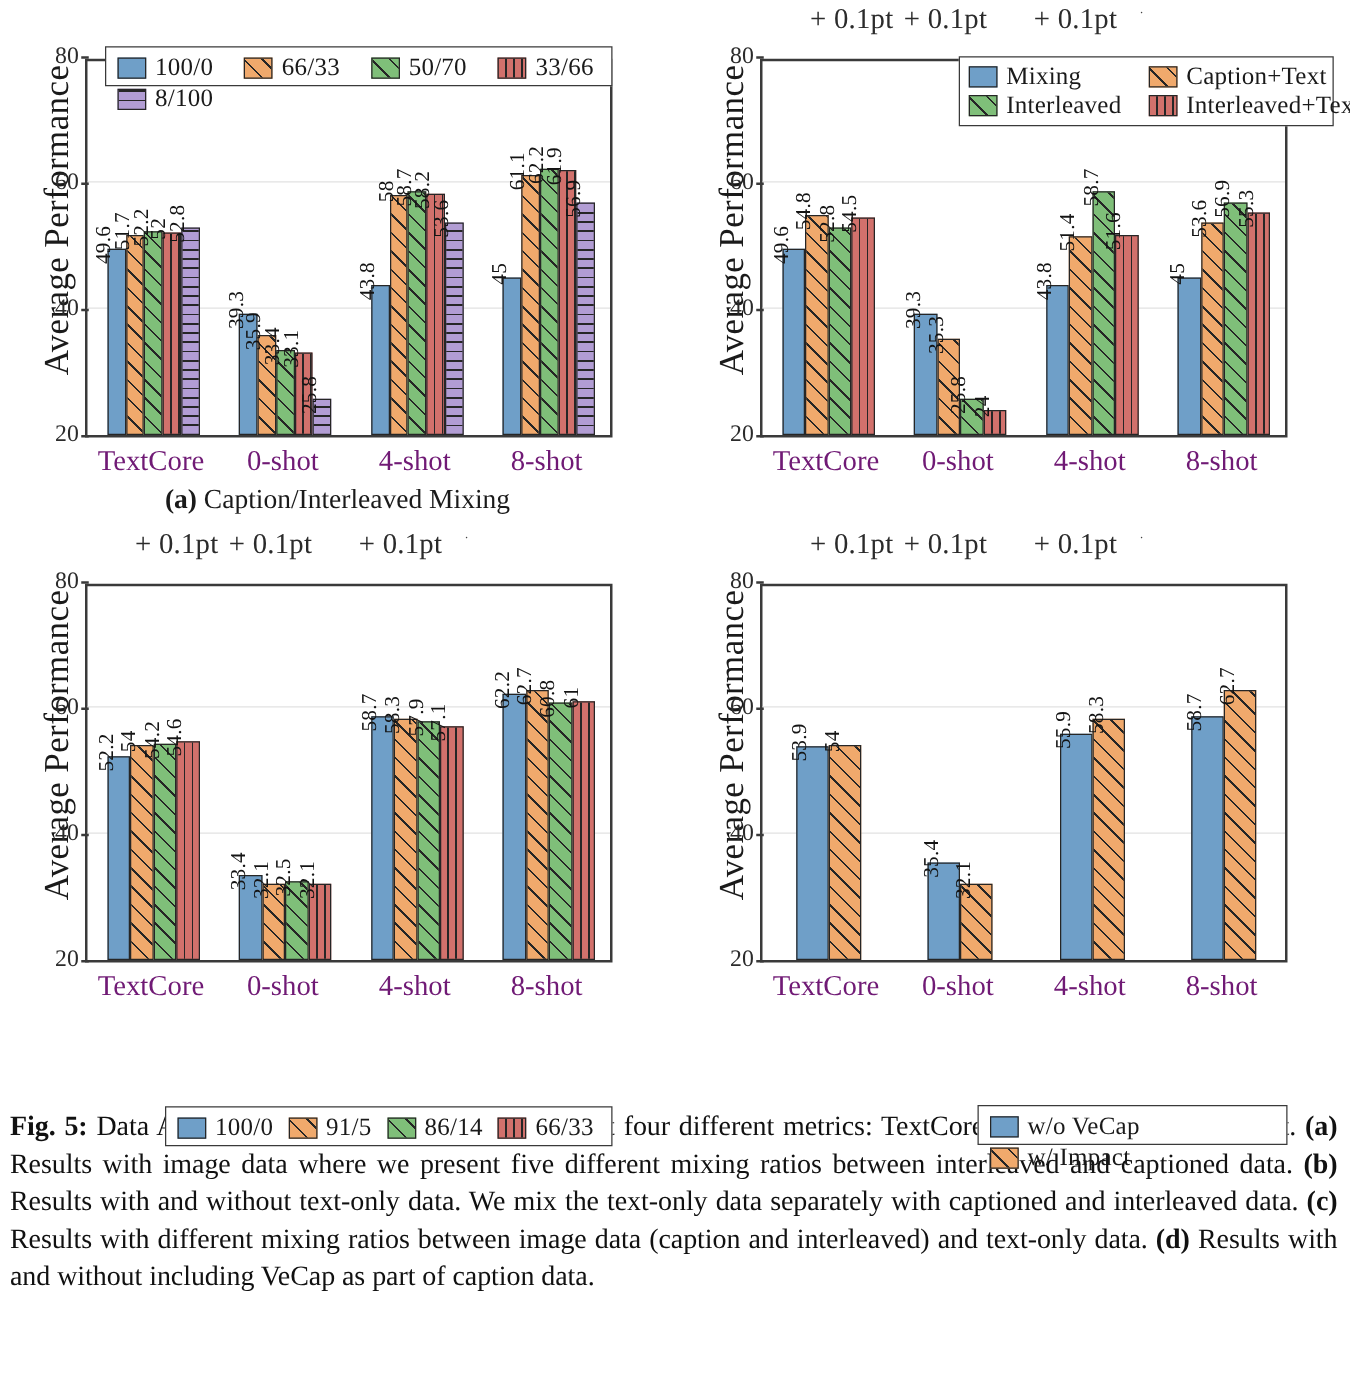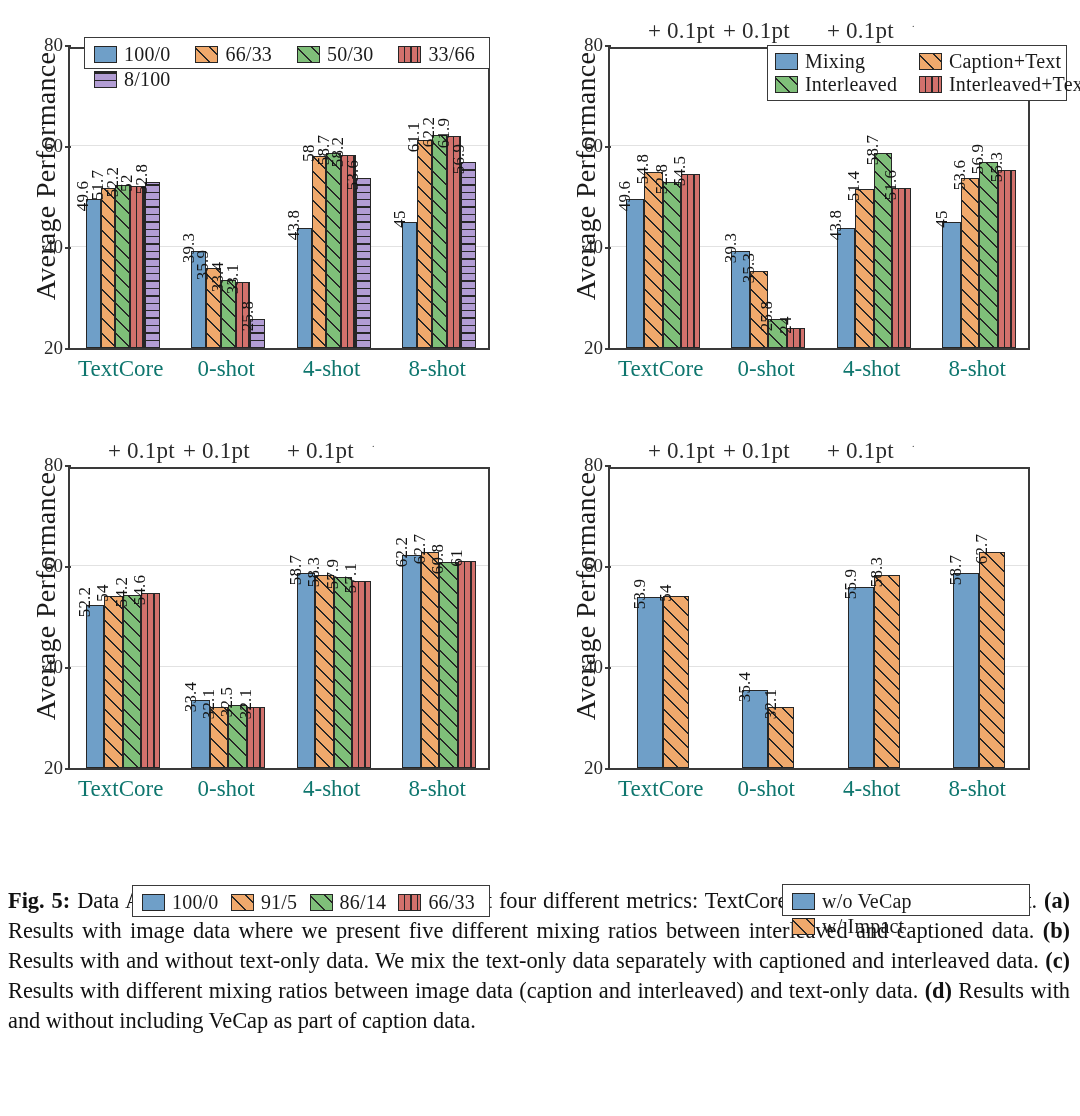--- a/index.html
+++ b/index.html
@@ -13,21 +13,21 @@
   }
   .panel{position:absolute;width:540px;height:420px;}
   .p-a{left:0;top:0;}
   .p-b{left:540px;top:0;}
   .p-c{left:0;top:420px;}
   .p-d{left:540px;top:420px;}
 
   
   .pt-row{position:absolute;top:2px;left:0;width:540px;height:30px;
           font-size:23px;color:#2b2b2b;letter-spacing:.2px;}
-  .pt-row span{position:absolute;top:16px;white-space:nowrap;}
+  .pt-row span{position:absolute;top:0;white-space:nowrap;}
   .pt1{left:108px;}
   .pt2{left:183px;}
   .pt3{left:287px;}
   .pt4{left:372px;font-size:10px;color:#444;top:16px;}
 
   
   .plot-wrap{position:absolute;left:0;top:0;width:540px;height:420px;}
   .ylabel{
     position:absolute;left:-104px;top:160px;width:300px;
     transform:rotate(-90deg);transform-origin:center center;
@@ -64,21 +64,21 @@
   .h-red{background:#d2716c;}
   .h-purple{background:#b29dd4;}
 
   .pat-diag{background-image:repeating-linear-gradient(45deg,transparent 0 9px,#262626 9px 10.4px);}
   .pat-vert{background-image:repeating-linear-gradient(90deg,transparent 0 5px,#262626 5px 6.4px);}
   .pat-horz{background-image:repeating-linear-gradient(0deg,transparent 0 6px,#262626 6px 7.4px);}
 
   
   .xtick{
     position:absolute;top:356px;transform:translateX(-50%);
-    font-size:23px;color:#0f766e;white-space:nowrap;
+    font-size:23px;color:#701a75;white-space:nowrap;
   }
 
   
   .legend{
     position:absolute;background:#fff;border:1.6px solid #3a3a3a;
     display:flex;flex-wrap:wrap;align-items:center;
     padding:4px 7px;box-sizing:border-box;z-index:5;
   }
   .leg-item{display:flex;align-items:center;margin:1px 7px 1px 2px;white-space:nowrap;}
   .swatch{
@@ -201,31 +201,32 @@
           <div class="leg-item">
             <div class="swatch h-blue "></div>
             <span class="leg-label">100/0</span>
           </div>
           <div class="leg-item">
             <div class="swatch h-orange pat-diag"></div>
             <span class="leg-label">66/33</span>
           </div>
           <div class="leg-item">
             <div class="swatch h-green pat-diag"></div>
-            <span class="leg-label">50/30</span>
+            <span class="leg-label">50/70</span>
           </div>
           <div class="leg-item">
             <div class="swatch h-red pat-vert"></div>
             <span class="leg-label">33/66</span>
           </div>
           <div class="leg-item">
             <div class="swatch h-purple pat-horz"></div>
             <span class="leg-label">8/100</span>
           </div>
         </div>
+        <div class="subcap"><b>(a)</b><span> Caption/Interleaved Mixing</span></div>
       </div>
     </div>
   <div class="panel p-b">
       <div class="pt-row">
         <span class="pt1">+ 0.1pt</span>
         <span class="pt2">+ 0.1pt</span>
         <span class="pt3">+ 0.1pt</span>
         <span class="pt4">.</span>
       </div>
       <div class="plot-wrap">

